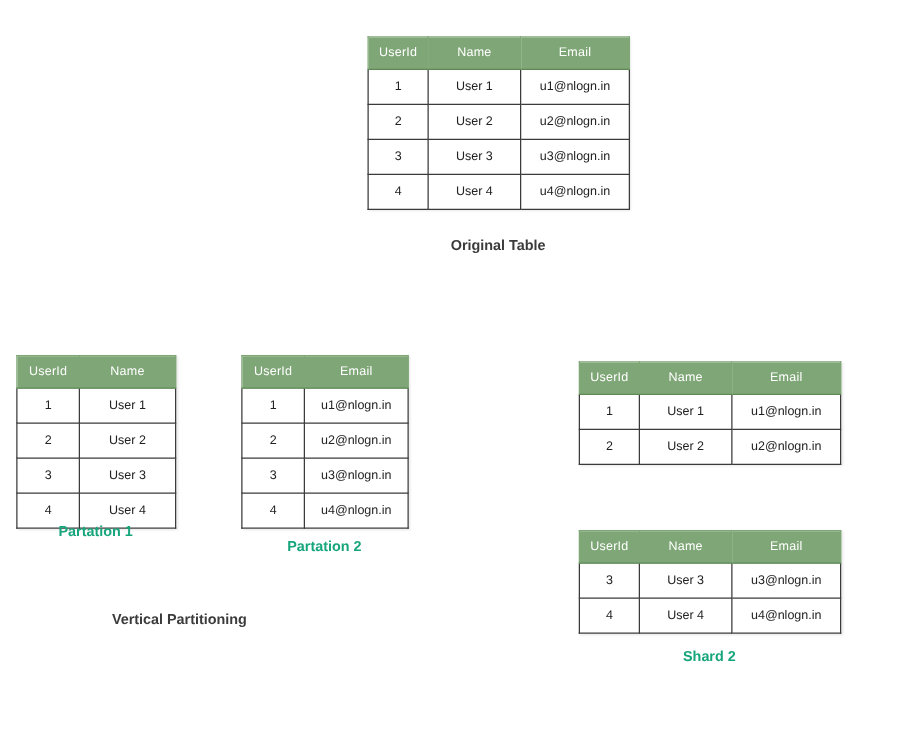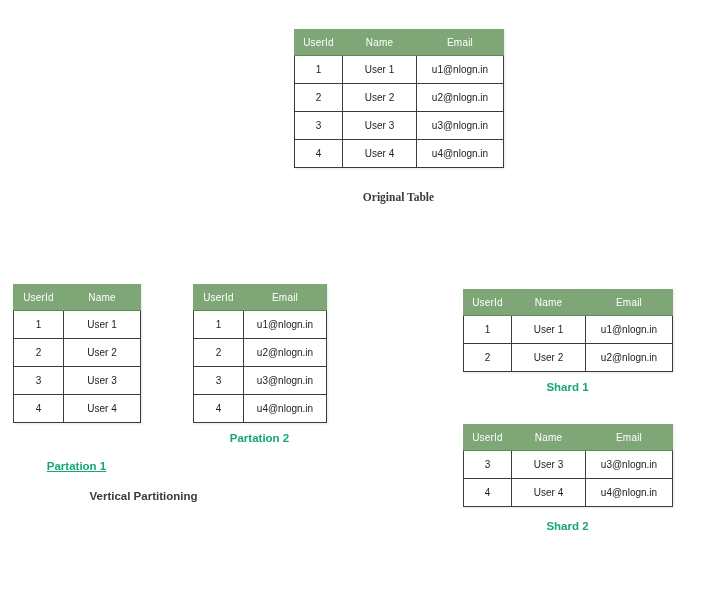--- a/index.html
+++ b/index.html
@@ -99,22 +99,22 @@
   #s1-block col.c1 { width: 48px; }
   #s1-block col.c2 { width: 74px; }
   #s1-block col.c3 { width: 87px; }
 
   #s2-block { left: 463px; top: 424px; }
   #s2-block table { width: 209px; }
   #s2-block col.c1 { width: 48px; }
   #s2-block col.c2 { width: 74px; }
   #s2-block col.c3 { width: 87px; }
 
-  #cap-original { left: 294px; top: 189px; width: 209px; font-family: Liberation Serif, serif; }
-  #cap-p1       { left: 13px;  top: 460px; width: 127px; text-decoration: underline; }
+  #cap-original { left: 294px; top: 189px; width: 209px; }
+  #cap-p1       { left: 13px;  top: 420px; width: 127px; }
   #cap-p2       { left: 193px; top: 432px; width: 133px; }
   #cap-vertical { left: 13px;  top: 488px; width: 261px; }
   #cap-s1       { left: 463px; top: 381px; width: 209px; }
   #cap-s2       { left: 463px; top: 520px; width: 209px; }
   #cap-horizontal { left: 455px; top: 556px; width: 225px; }
 </style>
 </head>
 <body>
 
 <div class="diagram">
@@ -250,21 +250,20 @@
           <td>u1@nlogn.in</td>
         </tr>
         <tr>
           <td>2</td>
           <td>User 2</td>
           <td>u2@nlogn.in</td>
         </tr>
       </tbody>
     </table>
   </div>
-  <div class="cap-accent" id="cap-s1">Shard 1</div>
 
   <div class="tbl-block" id="s2-block">
     <table class="data-table">
       <colgroup>
           <col class="c1">
           <col class="c2">
           <col class="c3">
         </colgroup>
       <thead>
         <tr>

